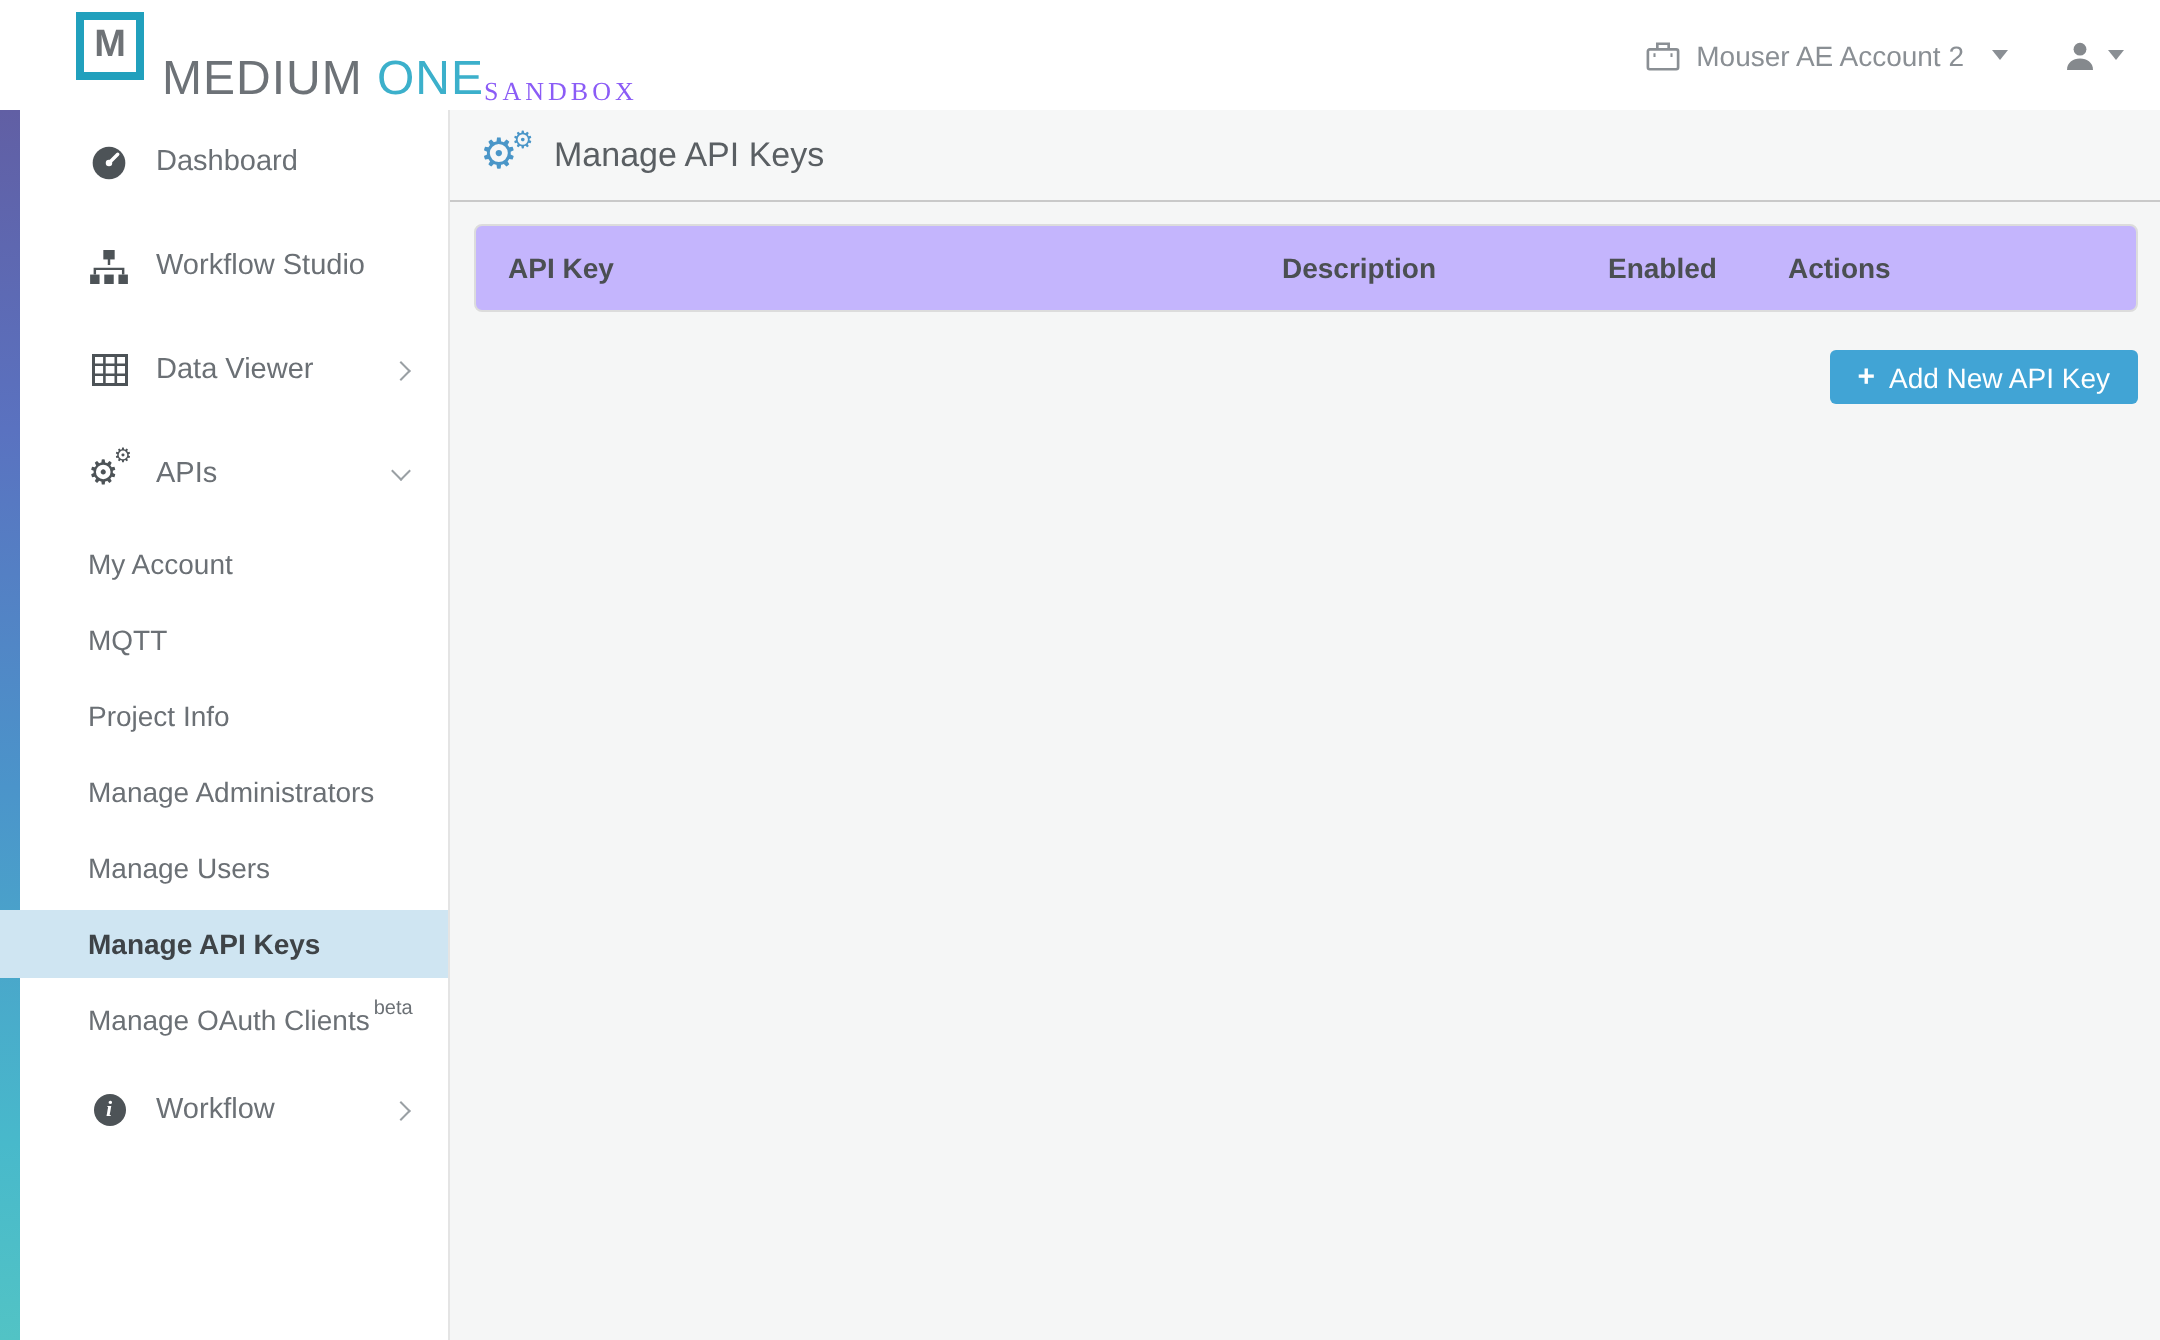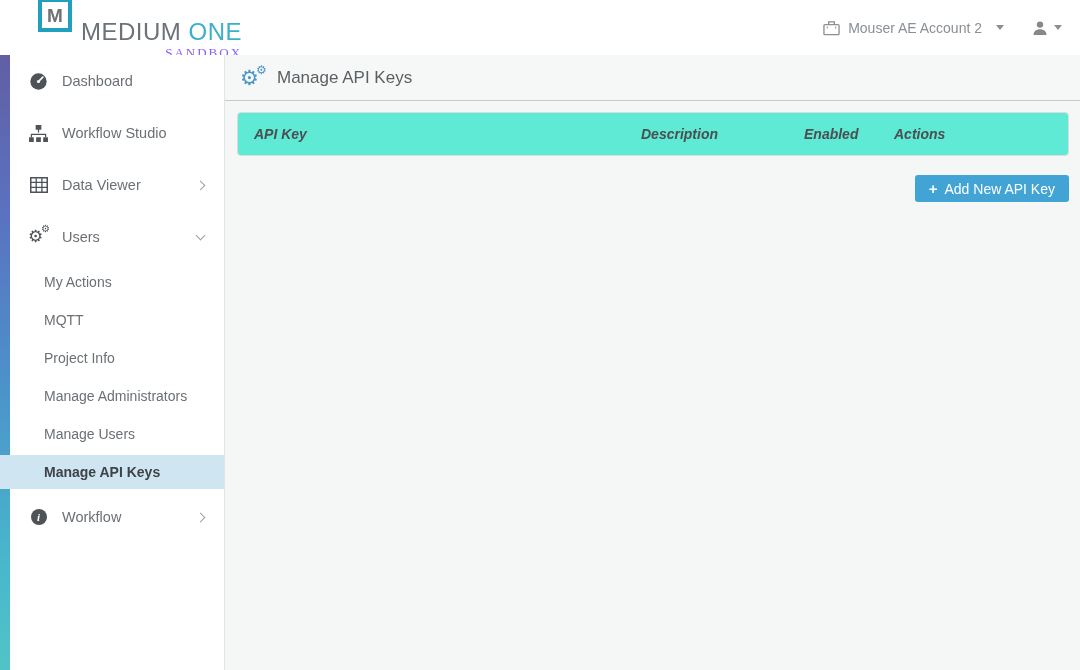--- a/index.html
+++ b/index.html
@@ -5,35 +5,35 @@
   * { margin:0; padding:0; box-sizing:border-box; }
   html,body { width:1080px; height:670px; }
   body { font-family:"Liberation Sans", sans-serif; background:#fff; overflow:hidden; }
   .app { position:relative; width:1080px; height:670px; }
 
   
   .topbar { height:55px; background:#fff; display:flex; align-items:center; justify-content:space-between; padding:0 18px 0 38px; }
   .logo { display:flex; align-items:flex-start; cursor:pointer; }
   .logo-square { width:34px; height:34px; border:4px solid #21a0bd; display:flex; align-items:center; justify-content:center; margin-top:4px; }
   .logo-letter { font-size:19px; font-weight:bold; color:#6e7276; line-height:1; }
-  .logo-text { display:flex; flex-direction:column; align-items:flex-end; margin-left:9px;margin-top:24px; }
+  .logo-text { display:flex; flex-direction:row; align-items:flex-end; margin-left:9px;margin-top:24px; }
   .logo-name { font-size:24px; color:#6d7277; letter-spacing:0.5px; white-space:nowrap; }
   .logo-one { color:#3cb0cb; }
   .logo-tagline { font-family:"Liberation Serif", serif; font-size:13px; letter-spacing:2px; color:#8b5cf6; margin-top:-1px; }
   .topbar-right { display:flex; align-items:center; color:#8a8f94; font-size:14px; }
   .account { display:flex; align-items:center; gap:8px; cursor:pointer;padding-left:24px; }
   .caret { width:0; height:0; border-left:4.5px solid transparent; border-right:4.5px solid transparent; border-top:5px solid #8a8f94; margin-left:6px; }
   .user-menu { display:flex; align-items:center; margin-left:28px; cursor:pointer; }
 
   
   .sidebar { position:absolute; left:0; top:55px; width:225px; bottom:0; background:#fff; border-right:1px solid #e4e4e4; }
   .side-strip { position:absolute; left:0; top:0; width:10px; height:100%;
     background:linear-gradient(180deg,#615fa4 0%,#5a72c0 26%,#4b94ca 55%,#48b9cb 84%,#52c3c5 100%); }
   .nav { position:relative; }
-  .nav-item { height:52px; display:flex; align-items:center; padding-left:28px; color:#6b7075; font-size:14.5px; cursor:pointer; }
+  .nav-item { height:52px; display:flex; align-items:center; padding-left:44px; color:#6b7075; font-size:14.5px; cursor:pointer; }
   .nav-icon { width:21px; margin-right:13px; display:flex; justify-content:center; align-items:center; }
   .chev-wrap { margin-left:auto; margin-right:20px; display:flex; align-items:center; }
   .chev { width:7px; height:7px; border-right:1.6px solid #9aa0a4; border-top:1.6px solid #9aa0a4; }
   .chev-right { transform:rotate(45deg); }
   .chev-down  { transform:rotate(135deg); margin-top:-3px; }
   .sub-item { height:38px; display:flex; align-items:center; padding-left:44px; font-size:14px; color:#6b7075; cursor:pointer; position:relative; }
   .sub-item.active { background:#cfe5f2; color:#3e4347; font-weight:bold; height:34px; margin:2px 0; }
   .beta-sup { font-size:10px; color:#6b7075; vertical-align:super; margin-left:2px; line-height:0; position:relative; top:-5px; }
   .gear-wrap { position:relative; width:22px; height:20px; color:#4d5357; }
   .gear-big { font-size:17px; position:absolute; left:0; top:0; line-height:20px; }
@@ -41,21 +41,21 @@
   .info-circle { width:16px; height:16px; background:#4d5357; color:#fff; border-radius:50%; display:flex; align-items:center; justify-content:center; font-family:"Liberation Serif",serif; font-weight:bold; font-size:11px; font-style:italic; }
 
   
   .main { position:absolute; left:225px; top:55px; right:0; bottom:0; background:#f5f6f6; }
   .page-titlebar { height:46px; display:flex; align-items:center; padding-left:15px; background:#f6f7f7; border-bottom:1px solid #c9c9c9; }
   .cogs { position:relative; width:28px; height:24px; color:#4a96c8; margin-right:9px; }
   .cogs .gear-big { font-size:21px; line-height:24px; }
   .cogs .gear-small { font-size:12px; left:16px; top:-2px; line-height:12px; }
   .page-title { font-size:17px; color:#5a5f63; }
 
-  .table-card { margin:11px 11px 0 12px; background:#5eead4; border:1px solid #dcdcdc; border-radius:4px; height:44px; display:flex; align-items:center; font-size:14px; color:#4b4f52; font-weight:bold;font-style:italic; }
+  .table-card { margin:11px 11px 0 12px; background:#c4b5fd; border:1px solid #dcdcdc; border-radius:4px; height:44px; display:flex; align-items:center; font-size:14px; color:#4b4f52; font-weight:bold; }
   .col-key { width:403px; padding-left:16px; }
   .col-desc { width:163px; }
   .col-enabled { width:90px; }
   .col-actions { flex:1; }
 
   .btn-row { display:flex; justify-content:flex-end; margin:19px 11px 0 0; }
   .add-btn { background:#41a4d5; color:#fff; font-size:14px; height:27px; padding:0 14px; border:none; border-radius:3px; display:flex; align-items:center; gap:7px; cursor:pointer; font-family:"Liberation Sans",sans-serif; }
   .plus { font-weight:bold; font-size:15px; line-height:1; }
 </style>
 </head>
@@ -138,43 +138,47 @@
       </div>
 
 
       <div class="nav-item">
         <span class="nav-icon">
           <span class="gear-wrap">
             <span class="gear-big">⚙</span>
             <span class="gear-small">⚙</span>
           </span>
         </span>
-        <span>Users</span>
+        <span>APIs</span>
         <span class="chev-wrap">
             <span class="chev chev-down"></span>
           </span>
       </div>
 
       <div class="sub-item">
-        <span>My Actions</span>
+        <span>My Account</span>
       </div>
       <div class="sub-item">
         <span>MQTT</span>
       </div>
       <div class="sub-item">
         <span>Project Info</span>
       </div>
       <div class="sub-item">
         <span>Manage Administrators</span>
       </div>
       <div class="sub-item">
         <span>Manage Users</span>
       </div>
       <div class="sub-item active">
         <span>Manage API Keys</span>
+      </div>
+      <div class="sub-item">
+        <span>Manage OAuth Clients</span>
+        <span class="beta-sup">beta</span>
       </div>
 
       <div class="nav-item">
         <span class="nav-icon">
           <span class="info-circle">i</span>
         </span>
         <span>Workflow</span>
         <span class="chev-wrap">
             <span class="chev chev-right"></span>
           </span>

